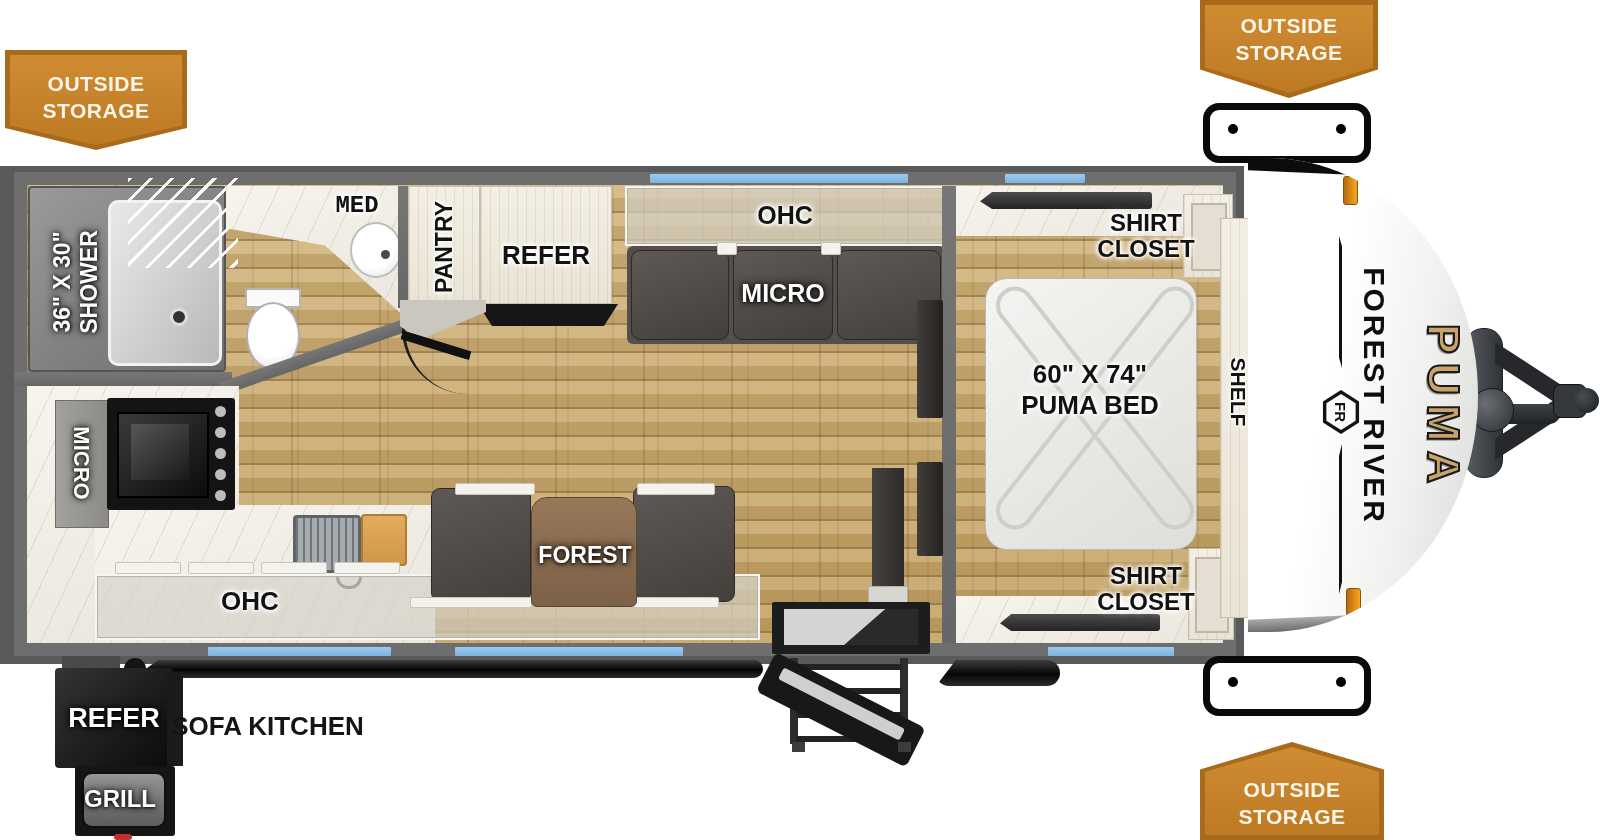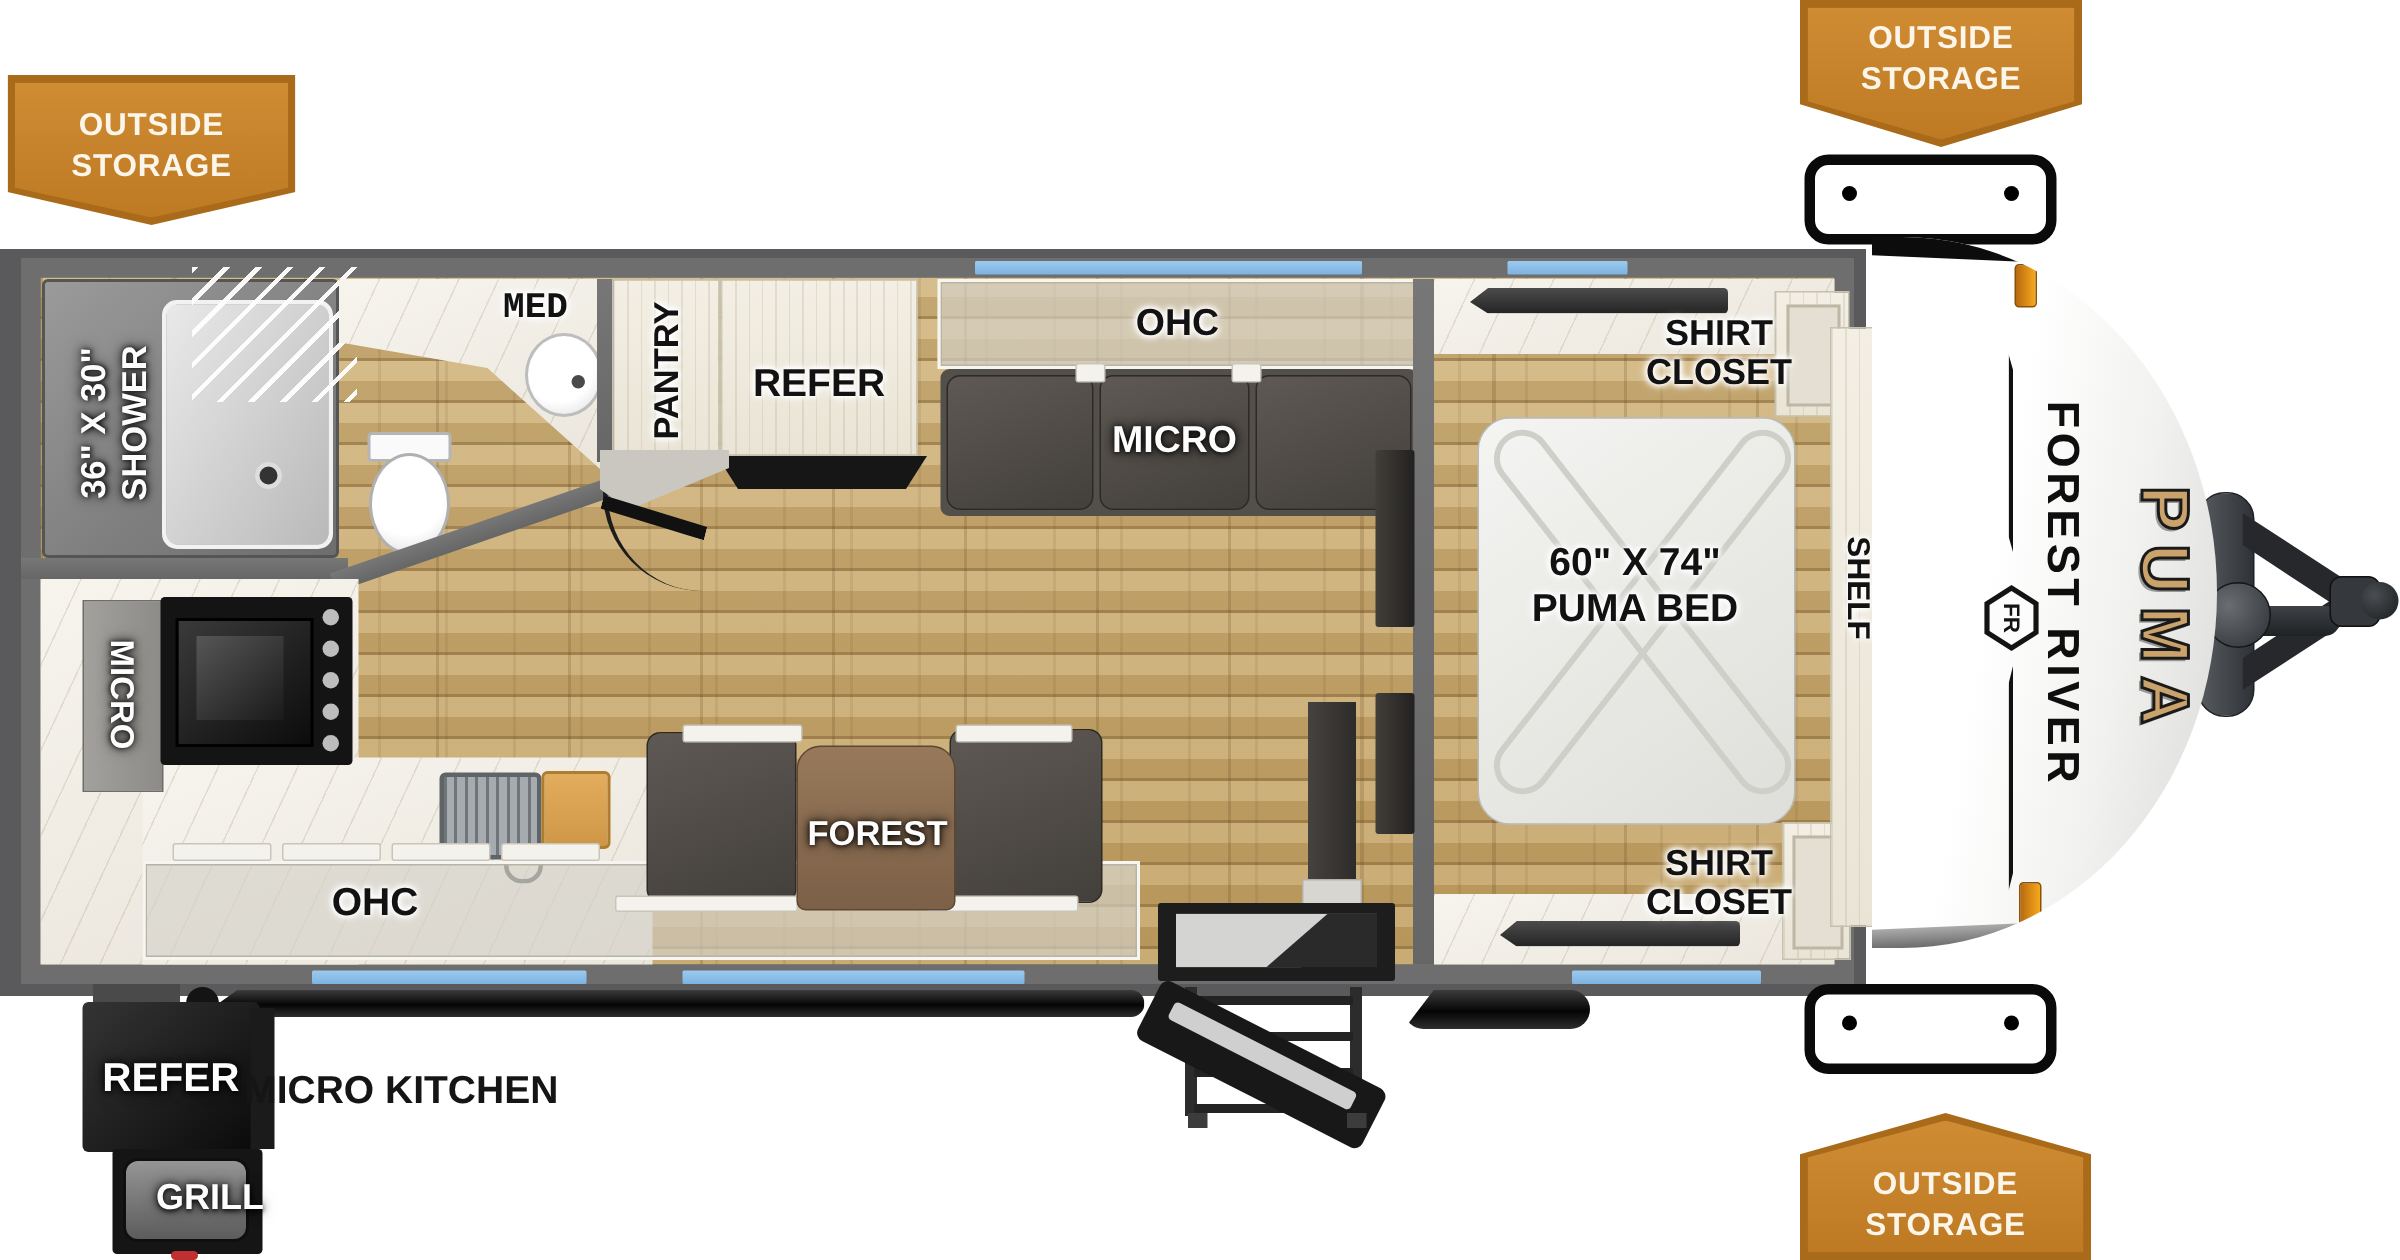--- a/index.html
+++ b/index.html
@@ -1,20 +1,20 @@
 <!DOCTYPE html>
 <html><head>
 <meta charset="utf-8">
 <style>
   html,body{margin:0;padding:0;background:#ffffff;}
   #stage{position:relative;width:1600px;height:840px;background:#ffffff;overflow:hidden;
          font-family:"Liberation Sans", sans-serif;}
   .abs{position:absolute;}
   
-  .banner{position:absolute;padding-left:10px;}
+  .banner{position:absolute;}
   .banner .outer{position:absolute;inset:0;background:#a96b1a;}
   .banner .inner{position:absolute;inset:5px;background:linear-gradient(180deg,#cf8c33,#bd7a23);}
   .clip-down {clip-path:polygon(0 0,100% 0,100% 78%,50% 100%,0 78%);}
   .clip-down2{clip-path:polygon(0 0,100% 0,100% 71%,50% 100%,0 71%);}
   .clip-up   {clip-path:polygon(0 28%,50% 0,100% 28%,100% 100%,0 100%);}
   .banner .txt{position:absolute;left:0;right:0;text-align:center;color:#fbf5ea;
     font-weight:bold;font-size:21px;line-height:27px;letter-spacing:.5px;}
   
   .wood{background:
     repeating-linear-gradient(90deg, rgba(96,66,28,.20) 0 2px, rgba(0,0,0,0) 2px 88px),
@@ -205,25 +205,25 @@
   <div class="abs bar" style="left:133px;top:660px;width:630px;height:18px;border-radius:9px;clip-path:polygon(4% 0,100% 0,100% 100%,0 100%);"></div>
   <div class="abs bar" style="left:936px;top:660px;width:124px;height:26px;border-radius:13px;clip-path:polygon(16% 0,100% 0,100% 100%,0 100%);"></div>
 
   <div class="abs" style="left:62px;top:656px;width:58px;height:14px;background:#4a4a4a;"></div>
   <div class="abs" style="left:55px;top:668px;width:118px;height:100px;background:linear-gradient(135deg,#343434,#0a0a0a);border-radius:4px;">
     <div class="abs" style="left:112px;top:4px;width:16px;height:94px;background:#1b1b1b;"></div>
   </div>
   <div class="abs ctr lbl-light" style="left:60px;top:702px;width:108px;height:32px;font-size:27px;">REFER</div>
   <div class="abs" style="left:75px;top:766px;width:100px;height:70px;background:#151515;border-radius:3px;"></div>
   <div class="abs" style="left:82px;top:772px;width:84px;height:56px;background:linear-gradient(180deg,#959595,#5c5c5c);border:2px solid #0f0f0f;border-radius:10px;box-sizing:border-box;"></div>
-  <div class="abs ctr lbl-light" style="left:96px;top:784px;width:88px;height:30px;font-size:24px;">GRILL</div>
+  <div class="abs ctr lbl-light" style="left:76px;top:784px;width:88px;height:30px;font-size:24px;">GRILL</div>
   <div class="abs" style="left:114px;top:834px;width:18px;height:6px;background:#c03030;border-radius:3px;"></div>
   <div class="abs ctr" style="left:150px;top:696px;width:235px;height:60px;">
     <div style="color:#151515;font-weight:bold;font-size:26px;line-height:29px;text-align:center;">
-      <div>MICRO KITCHEN</div>
+      <div>SOFA KITCHEN</div>
     </div>
   </div>
 
   <div class="abs" style="left:1203px;top:103px;width:168px;height:60px;border:7px solid #0a0a0a;border-radius:16px;background:#fff;box-sizing:border-box;">
     <div class="abs" style="left:18px;top:14px;width:10px;height:10px;border-radius:50%;background:#000;"></div>
     <div class="abs" style="left:126px;top:14px;width:10px;height:10px;border-radius:50%;background:#000;"></div>
   </div>
   <div class="abs" style="left:1203px;top:656px;width:168px;height:60px;border:7px solid #0a0a0a;border-radius:16px;background:#fff;box-sizing:border-box;">
     <div class="abs" style="left:18px;top:14px;width:10px;height:10px;border-radius:50%;background:#000;"></div>
     <div class="abs" style="left:126px;top:14px;width:10px;height:10px;border-radius:50%;background:#000;"></div>

